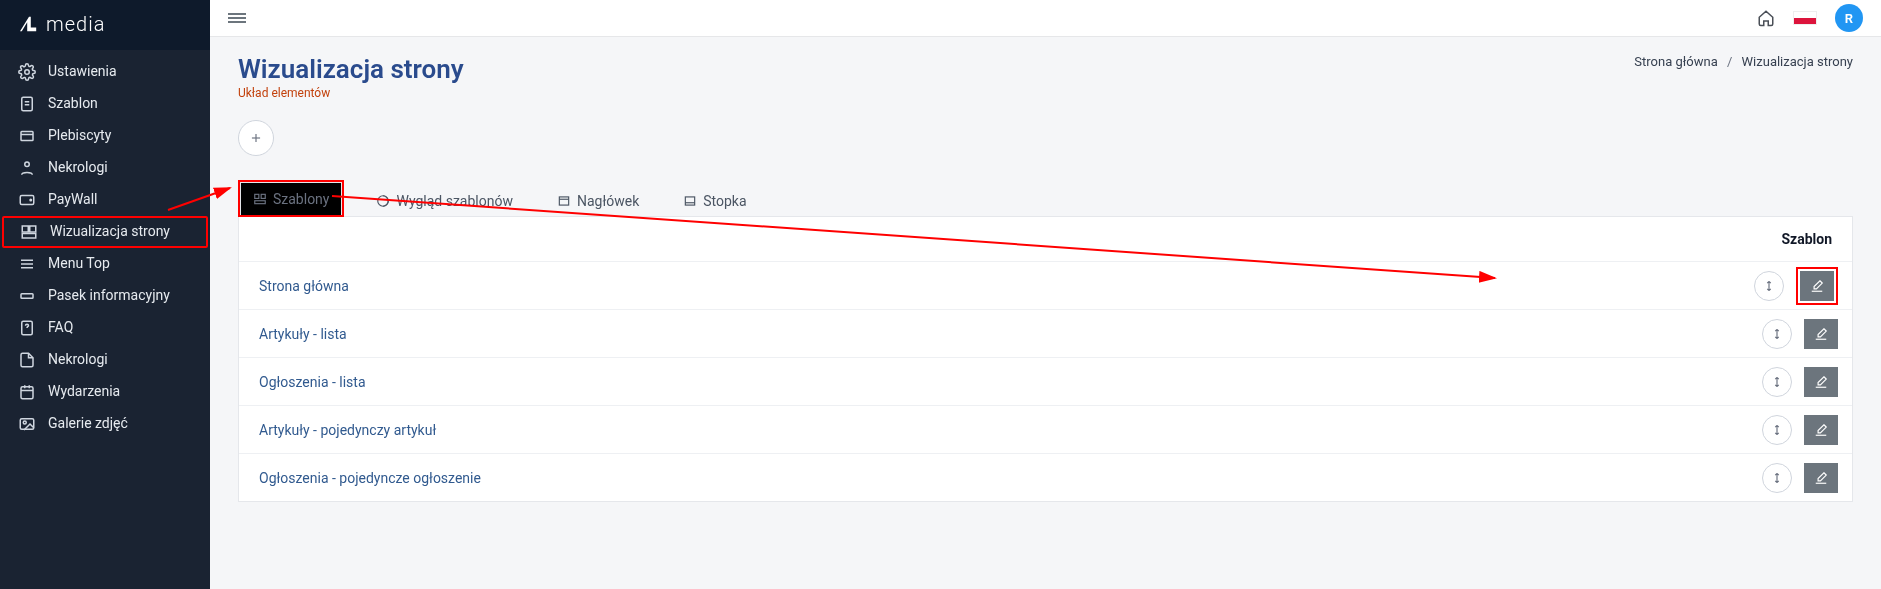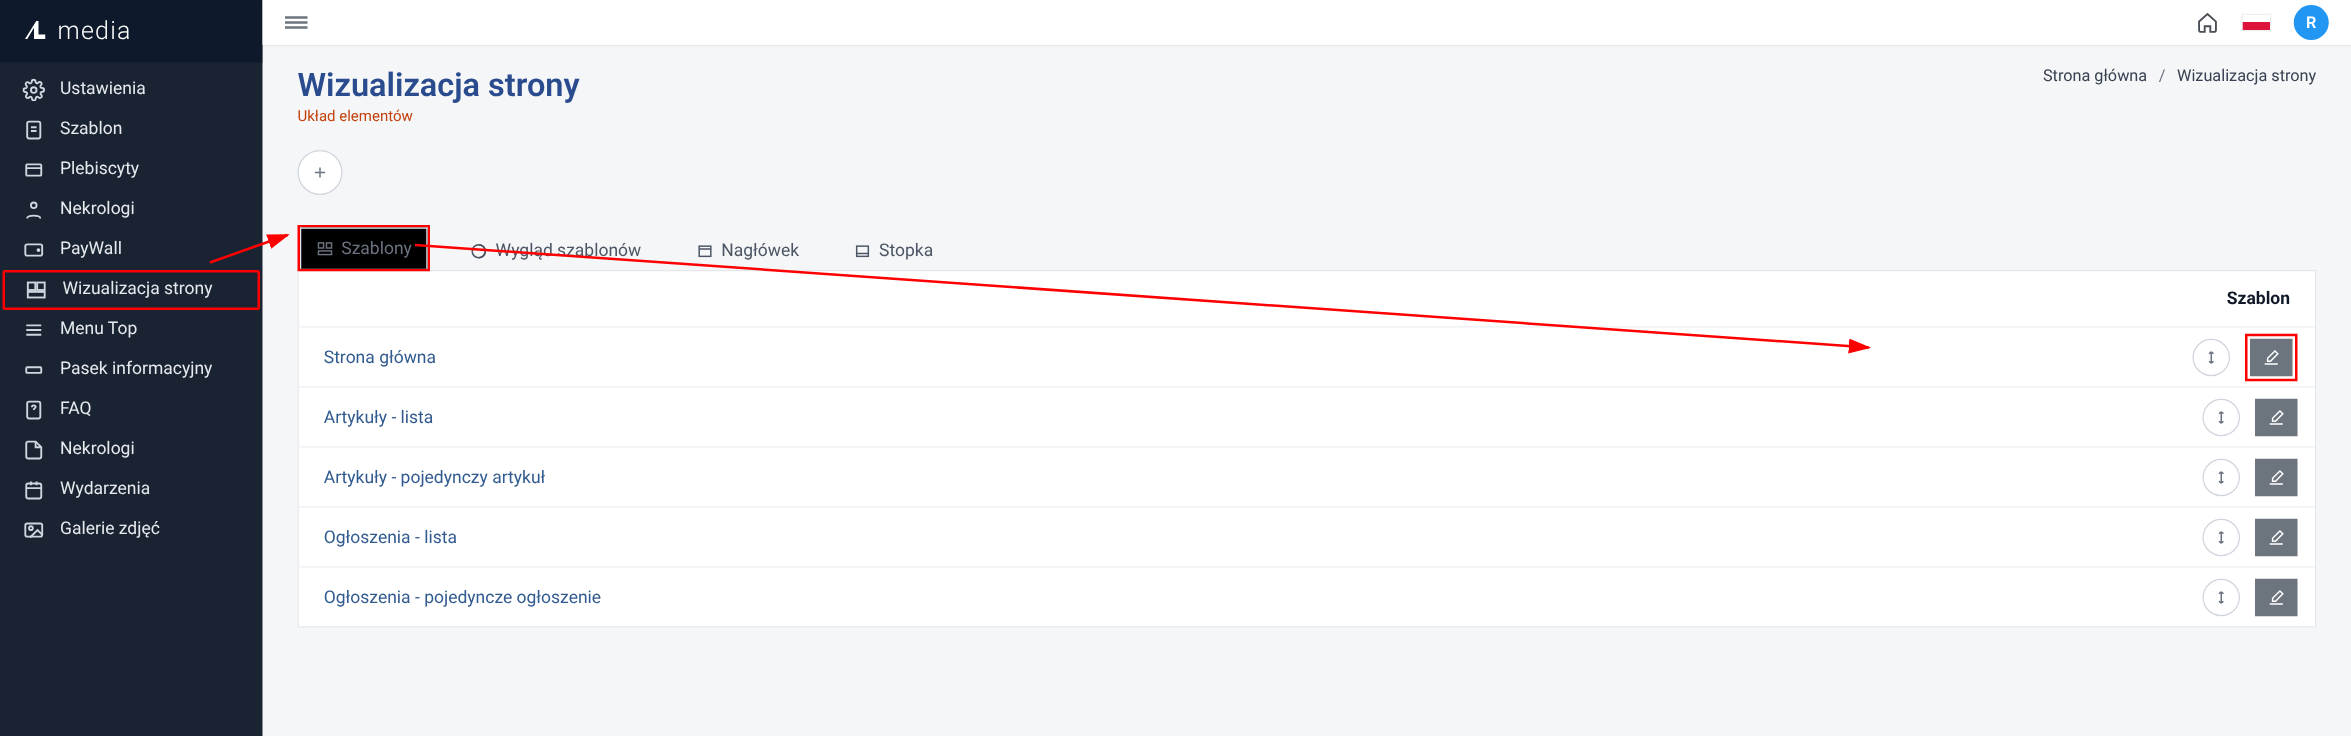--- a/index.html
+++ b/index.html
@@ -287,37 +287,37 @@
         </span>
       <span class="edit">
           <svg viewBox="0 0 24 24" fill="none" stroke="currentColor" stroke-width="2">
             <path d="M17 3l4 4-10 10H7v-4L17 3z"></path>
             <path d="M3 21h18"></path>
           </svg>
         </span>
     </div>
 
     <div class="row">
-      <span class="name">Artykuły - pojedynczy artykuł</span>
+      <span class="name">Ogłoszenia - lista</span>
       <span class="sp"></span>
       <span class="act">
           <svg viewBox="0 0 24 24" fill="none" stroke="currentColor" stroke-width="2">
             <path d="M12 4l3 3M12 4l-3 3M12 4v16M12 20l3-3M12 20l-3-3"></path>
           </svg>
         </span>
       <span class="edit">
           <svg viewBox="0 0 24 24" fill="none" stroke="currentColor" stroke-width="2">
             <path d="M17 3l4 4-10 10H7v-4L17 3z"></path>
             <path d="M3 21h18"></path>
           </svg>
         </span>
     </div>
 
     <div class="row">
-      <span class="name">Ogłoszenia - lista</span>
+      <span class="name">Artykuły - pojedynczy artykuł</span>
       <span class="sp"></span>
       <span class="act">
           <svg viewBox="0 0 24 24" fill="none" stroke="currentColor" stroke-width="2">
             <path d="M12 4l3 3M12 4l-3 3M12 4v16M12 20l3-3M12 20l-3-3"></path>
           </svg>
         </span>
       <span class="edit">
           <svg viewBox="0 0 24 24" fill="none" stroke="currentColor" stroke-width="2">
             <path d="M17 3l4 4-10 10H7v-4L17 3z"></path>
             <path d="M3 21h18"></path>

